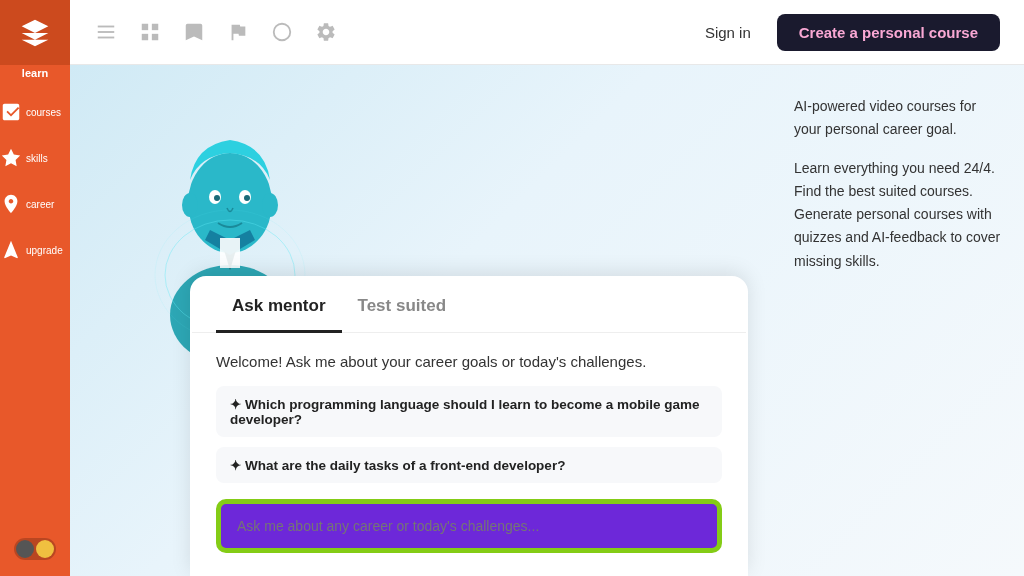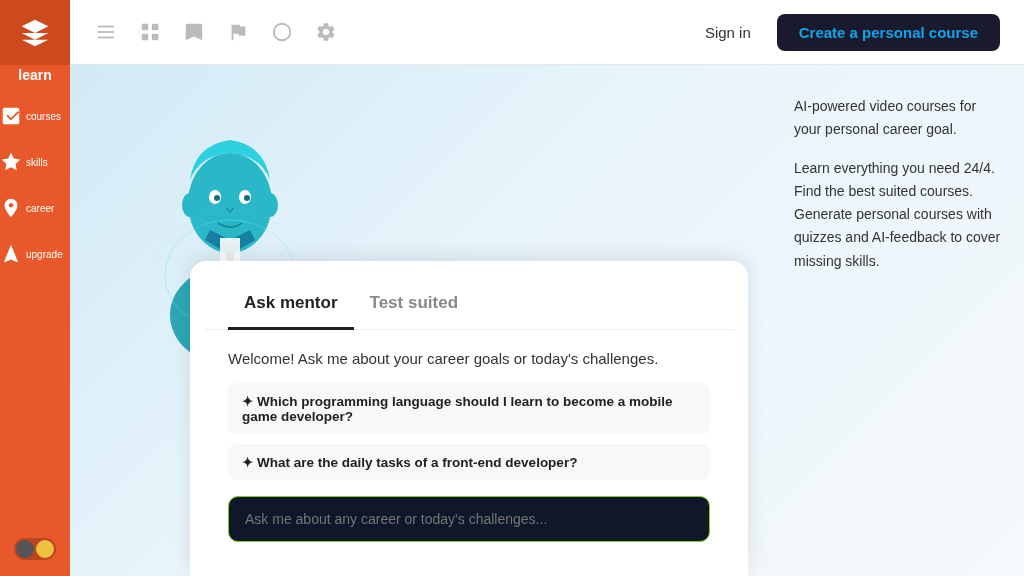--- a/index.html
+++ b/index.html
@@ -133,21 +133,21 @@
       background: none;
       border: none;
       font-size: 15px;
       font-weight: 500;
       color: #333;
       cursor: pointer;
       padding: 8px 12px;
     }
     .create-course-btn {
       background: #1a1a2e;
-      color: #0ea5e9;
+      color: #f9a8d4;
       border: none;
       border-radius: 8px;
       padding: 10px 22px;
       font-size: 15px;
       font-weight: 600;
       cursor: pointer;
     }
 
     
     #body {
@@ -178,21 +178,21 @@
 
     
     .chat-widget {
       position: absolute;
       bottom: 0;
       left: 120px;
       right: 36px;
       background: white;
       border-radius: 16px 16px 0 0;
       box-shadow: 0 -4px 20px rgba(0,0,0,0.1);
-      padding: 14px;
+      padding: 2px;
       z-index: 5;
       min-height: 300px;
     }
 
     .chat-tabs {
       display: flex;
       padding: 0 24px;
       gap: 0;
       border-bottom: 1px solid #eee;
     }
@@ -230,27 +230,27 @@
       font-weight: 700;
       color: #222;
       cursor: pointer;
     }
 
     .chat-input-area {
       margin-top: 16px;
     }
     .chat-input {
       width: 100%;
-      border: 1px solid #84cc16;
+      border: 5px solid #84cc16;
       border-radius: 10px;
       padding: 14px 16px;
       font-size: 14px;
       color: #bbb;
       outline: none;
-      background: #0f172a;
+      background: #6d28d9;
     }
 
     
     #right-panel {
       width: 240px;
       padding: 30px 20px 32px 10px;
       flex-shrink: 0;
       background: transparent;
     }
     .right-panel-text {
@@ -264,21 +264,21 @@
   </style>
 </head>
 <body>
 
 <div id="sidebar">
   <div class="sidebar-logo">
     <svg viewBox="0 0 24 24">
       <path d="M12 2L2 7l10 5 10-5-10-5zM2 17l10 5 10-5M2 12l10 5 10-5"></path>
     </svg>
   </div>
-  <div style="font-size:14px;color:white;font-weight:600;margin-top:2px;text-align:center;">learn</div>
+  <div style="font-size:11px;color:white;font-weight:600;margin-top:2px;text-align:center;">learn</div>
 
   <div class="sidebar-nav">
 
     <div class="sidebar-item">
       <svg viewBox="0 0 24 24">
         <path d="M19 3H5c-1.1 0-2 .9-2 2v14c0 1.1.9 2 2 2h14c1.1 0 2-.9 2-2V5c0-1.1-.9-2-2-2zm-7 14l-5-5 1.41-1.41L12 14.17l7.59-7.59L21 8l-9 9z"></path>
       </svg>
       <span class="sidebar-item-label">courses</span>
     </div>
 

